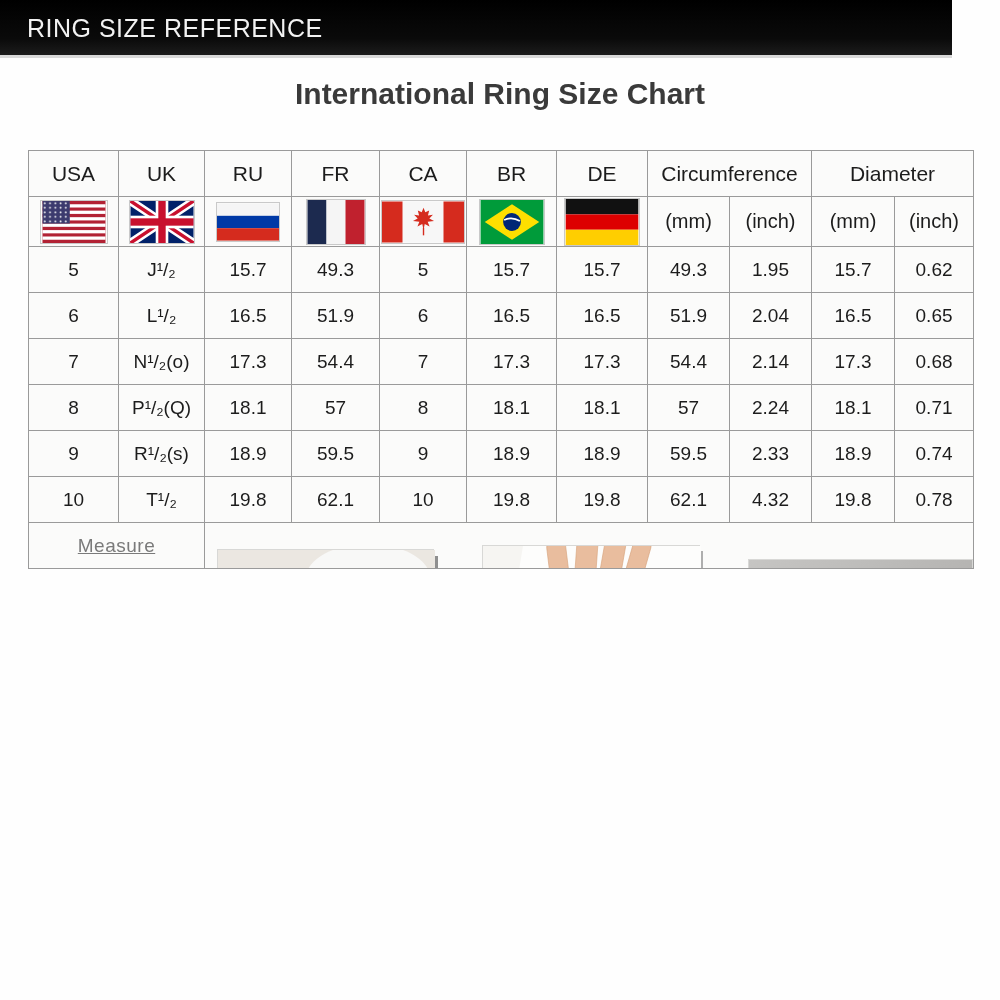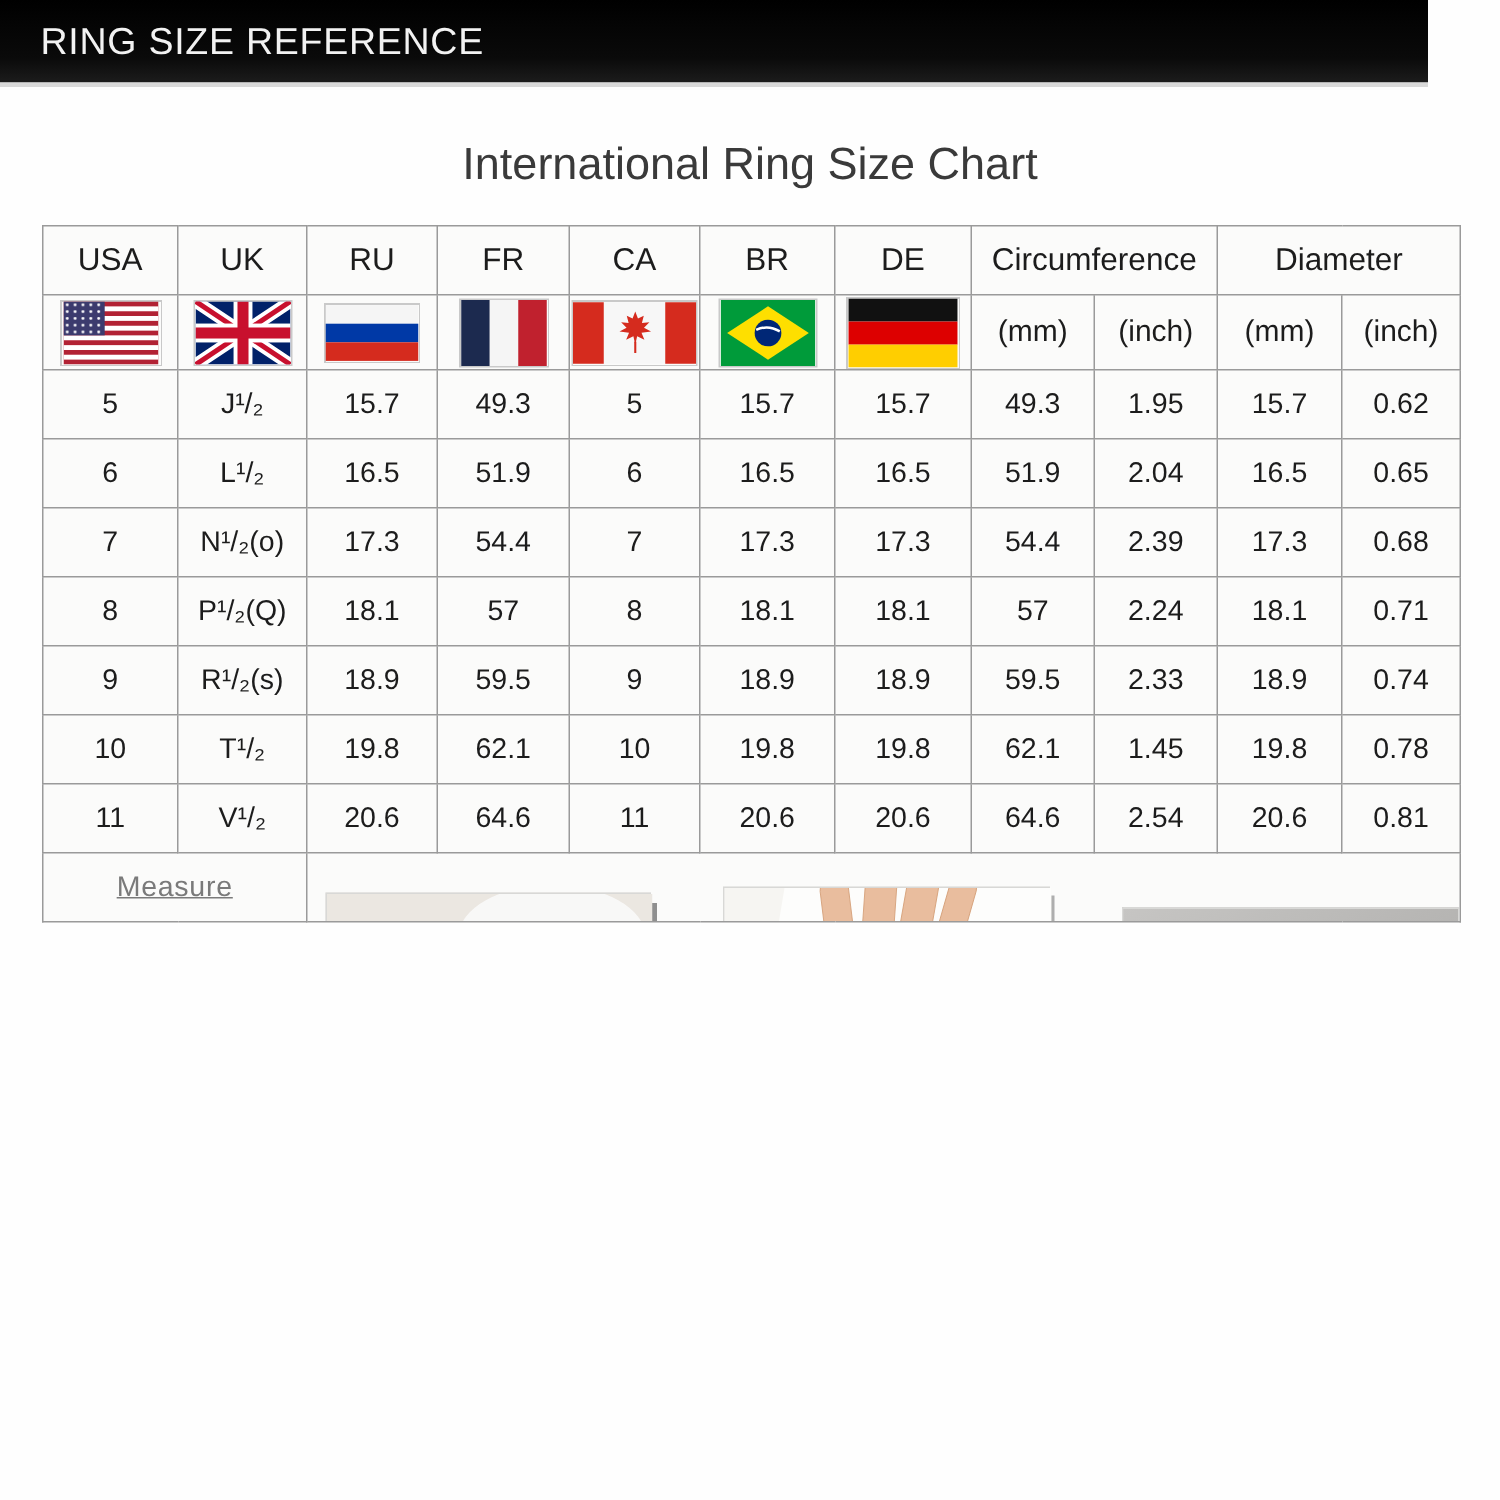--- a/index.html
+++ b/index.html
@@ -8,22 +8,22 @@
   .page { position:relative; width:1000px; height:1000px; background:#fefefe; overflow:hidden; }
 
   
   .banner { position:absolute; top:0; left:0; width:952px; height:58px;
             background:linear-gradient(180deg,#000 0%,#0a0a0a 70%,#1c1c1c 100%);
             border-bottom:3px solid #d9d9d9; }
   .banner-title { position:absolute; left:27px; top:0; line-height:56px; color:#f2f2f2;
                   font-size:25px; letter-spacing:0.5px; font-weight:500; }
 
   
-  .page-title { position:absolute; top:93px; left:0; width:1000px; text-align:center;
-                font-size:30px; color:#3a3a3a; font-weight:400; }
+  .page-title { position:absolute; top:77px; left:0; width:1000px; text-align:center;
+                font-size:30px; color:#3a3a3a; font-weight:700; }
 
   
   table.ring-table { position:absolute; top:150px; left:28px; width:945px;
                      border-collapse:collapse; table-layout:fixed; background:#fbfbfa; }
   .ring-table th, .ring-table td { border:1px solid #9a9a9a; text-align:center; vertical-align:middle;
                                    color:#1c1c1c; overflow:hidden; }
   .ring-table thead tr.hdr { height:46px; }
   .ring-table thead tr.hdr th { font-size:21px; font-weight:500;margin-left:32px; }
   .ring-table tr.flags { height:50px;margin-top:20px; }
   .ring-table tr.flags td { font-size:20px; font-weight:500; }
@@ -200,21 +200,21 @@
         </tr>
         <tr>
           <td>7</td>
           <td>N¹/₂(o)</td>
           <td>17.3</td>
           <td>54.4</td>
           <td>7</td>
           <td>17.3</td>
           <td>17.3</td>
           <td>54.4</td>
-          <td>2.39</td>
+          <td>2.14</td>
           <td>17.3</td>
           <td>0.68</td>
         </tr>
         <tr>
           <td>8</td>
           <td>P¹/₂(Q)</td>
           <td>18.1</td>
           <td>57</td>
           <td>8</td>
           <td>18.1</td>
@@ -239,36 +239,23 @@
         </tr>
         <tr>
           <td>10</td>
           <td>T¹/₂</td>
           <td>19.8</td>
           <td>62.1</td>
           <td>10</td>
           <td>19.8</td>
           <td>19.8</td>
           <td>62.1</td>
-          <td>1.45</td>
+          <td>4.32</td>
           <td>19.8</td>
           <td>0.78</td>
-        </tr>
-        <tr>
-          <td>11</td>
-          <td>V¹/₂</td>
-          <td>20.6</td>
-          <td>64.6</td>
-          <td>11</td>
-          <td>20.6</td>
-          <td>20.6</td>
-          <td>64.6</td>
-          <td>2.54</td>
-          <td>20.6</td>
-          <td>0.81</td>
         </tr>
       </tbody>
     <tbody>
       <tr class="measure-row">
         <td colspan="2" class="measure-label">Measure</td>
         <td colspan="9" class="measure-cell">
           <div class="measure-wrap">
 
             <div class="photo photo1">
               <svg width="217" height="150" viewBox="0 0 217 150">

